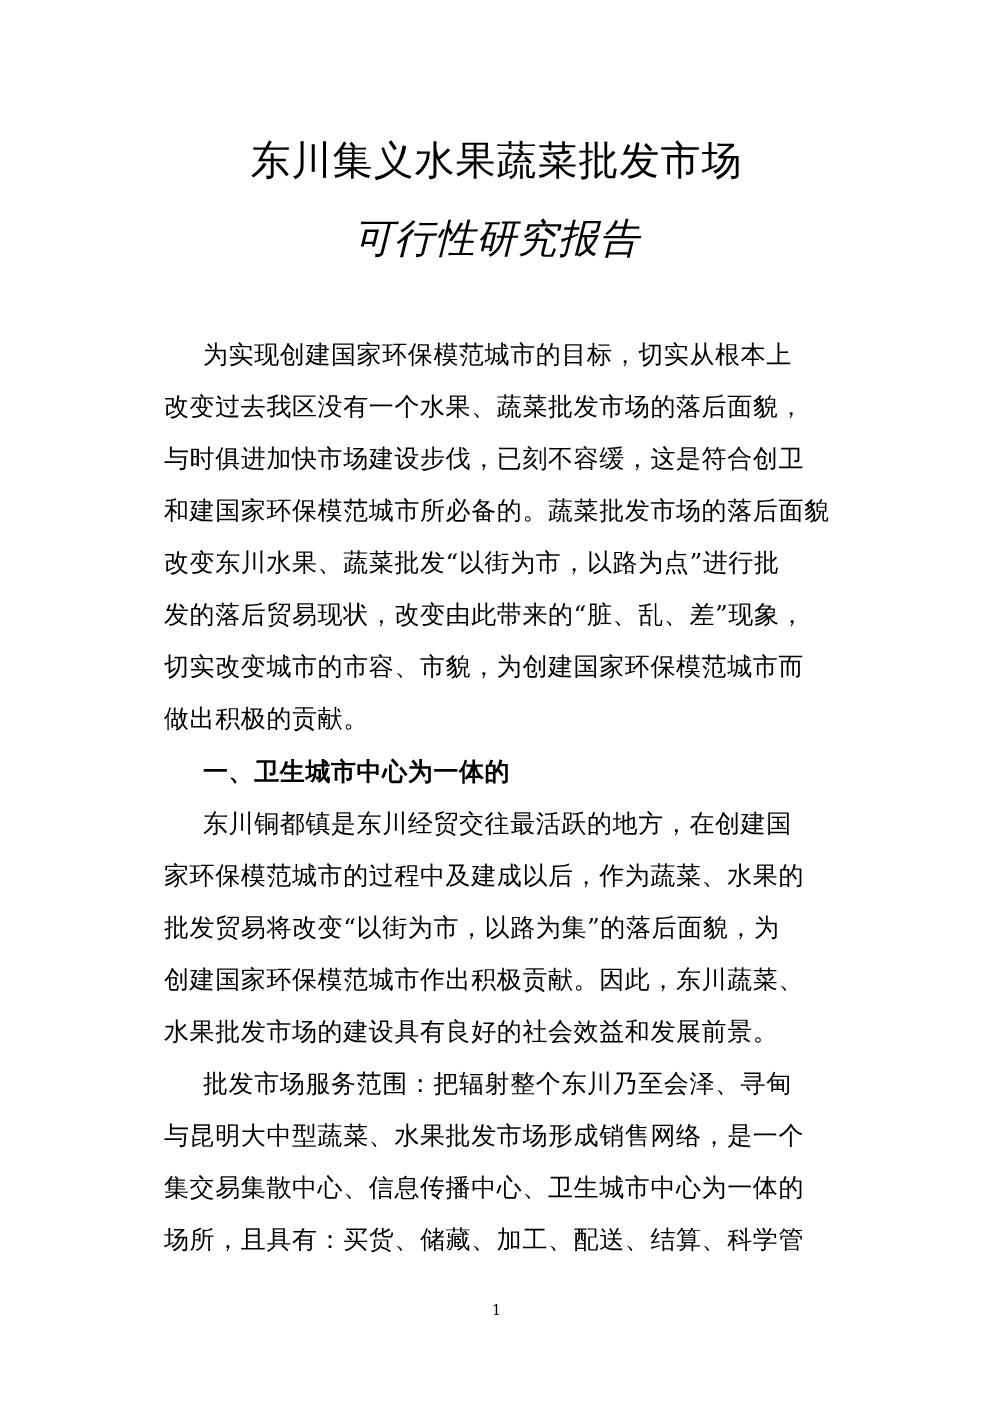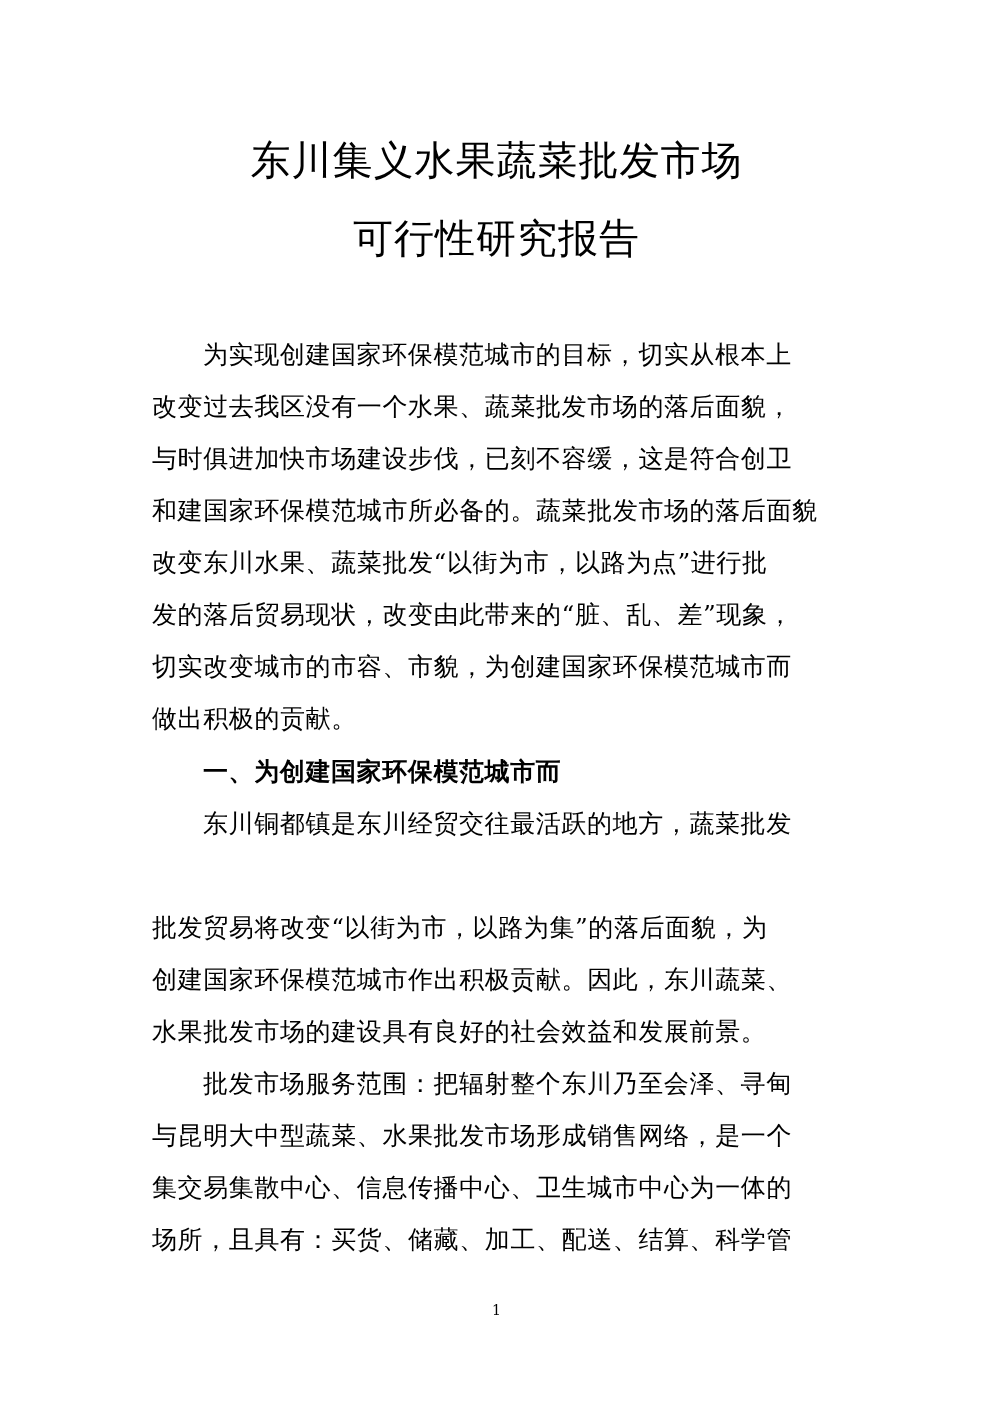--- a/index.html
+++ b/index.html
@@ -2,22 +2,22 @@
 <html><head>
   <meta charset="utf-8">
   <style>
     html, body { margin: 0; padding: 0; background: #ffffff; }
     body { width: 993px; height: 1404px; position: relative; overflow: hidden;
            font-family: "DejaVu Serif", "Liberation Serif", serif; color: #000; }
     .page { position: absolute; left: 0; top: 0; width: 993px; height: 1404px; background: #fff; }
     .title { position: absolute; left: 0; width: 993px; text-align: center;
              font-size: 40px; line-height: 48px; letter-spacing: 1px; white-space: nowrap; }
     .t1 { top: 136px; }
-    .t2 { top: 214px; }
-    .line { position: absolute; left: 152px; font-size: 25px; line-height: 32px;
+    .t2 { top: 214px; font-style: italic; }
+    .line { position: absolute; left: 164px; font-size: 25px; line-height: 32px;
             white-space: nowrap; letter-spacing: 0.6px; }
     .indent { left: 203px; }
     .heading { font-weight: bold; }
     .pagenum { position: absolute; top: 1302px; left: 0; width: 993px; text-align: center;
                font-size: 14px; line-height: 16px; }
   </style>
 </head>
 <body>
 
 <div class="page">
@@ -26,23 +26,24 @@
 
   <div class="line indent" style="top:339px">为实现创建国家环保模范城市的目标，切实从根本上</div>
   <div class="line" style="top:391px">改变过去我区没有一个水果、蔬菜批发市场的落后面貌，</div>
   <div class="line" style="top:443px">与时俱进加快市场建设步伐，已刻不容缓，这是符合创卫</div>
   <div class="line" style="top:495px">和建国家环保模范城市所必备的。蔬菜批发市场的落后面貌</div>
   <div class="line" style="top:547px">改变东川水果、蔬菜批发“以街为市，以路为点”进行批</div>
   <div class="line" style="top:599px">发的落后贸易现状，改变由此带来的“脏、乱、差”现象，</div>
   <div class="line" style="top:703px">做出积极的贡献。</div>
   <div class="line" style="top:651px">切实改变城市的市容、市貌，为创建国家环保模范城市而</div>
 
-  <div class="line indent heading" style="top:756px">一、为创建国家环保模范城市而</div>
+  <div class="line indent heading" style="top:756px">一、卫生城市中心为一体的</div>
 
-  <div class="line indent" style="top:808px">东川铜都镇是东川经贸交往最活跃的地方，蔬菜批发</div>
+  <div class="line indent" style="top:808px">东川铜都镇是东川经贸交往最活跃的地方，在创建国</div>
+  <div class="line" style="top:860px">家环保模范城市的过程中及建成以后，作为蔬菜、水果的</div>
   <div class="line" style="top:912px">批发贸易将改变“以街为市，以路为集”的落后面貌，为</div>
   <div class="line" style="top:964px">创建国家环保模范城市作出积极贡献。因此，东川蔬菜、</div>
   <div class="line" style="top:1016px">水果批发市场的建设具有良好的社会效益和发展前景。</div>
 
   <div class="line indent" style="top:1068px">批发市场服务范围：把辐射整个东川乃至会泽、寻甸</div>
   <div class="line" style="top:1120px">与昆明大中型蔬菜、水果批发市场形成销售网络，是一个</div>
   <div class="line" style="top:1172px">集交易集散中心、信息传播中心、卫生城市中心为一体的</div>
   <div class="line" style="top:1224px">场所，且具有：买货、储藏、加工、配送、结算、科学管</div>
 
   <div class="pagenum">1</div>

